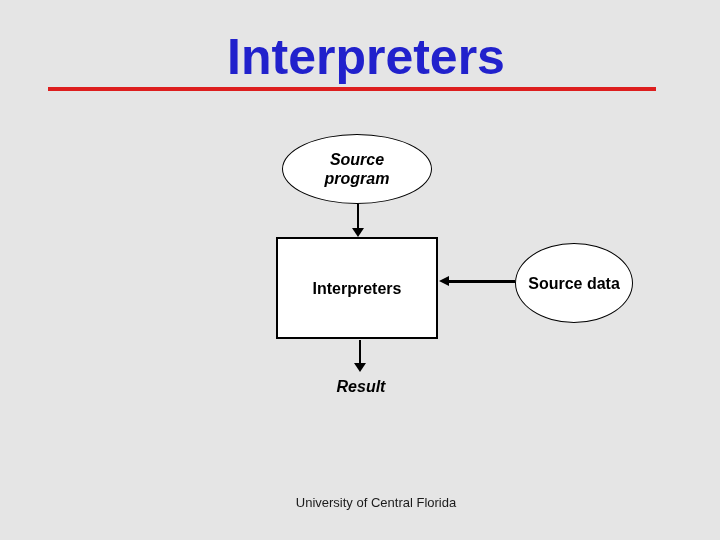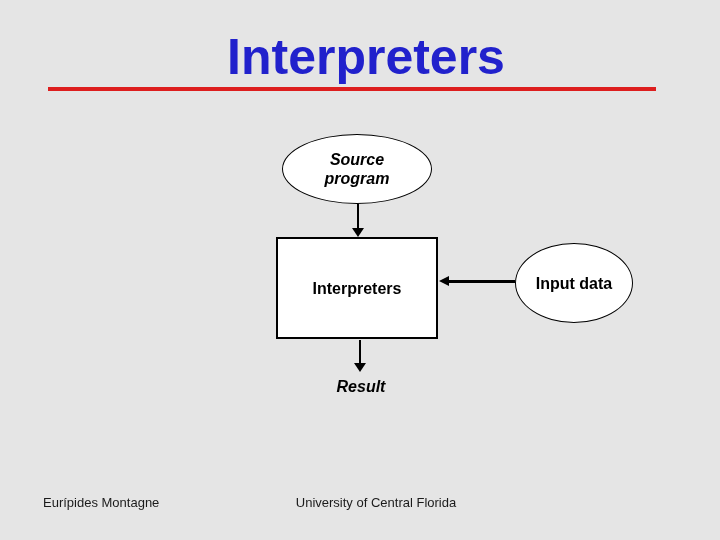--- a/index.html
+++ b/index.html
@@ -132,24 +132,23 @@
   <div class="arrow-head edge1-head"></div>
 
   <div class="rect-interpreter">
     <span class="node-label">Interpreters</span>
   </div>
 
   <div class="arrow-line edge2-line"></div>
   <div class="arrow-head edge2-head"></div>
 
   <div class="ellipse ellipse-input">
-    <span class="node-label">Input data</span>
+    <span class="node-label">Source data</span>
   </div>
 
   <div class="arrow-line edge3-line"></div>
   <div class="arrow-head edge3-head"></div>
 
   <div class="result-label node-label">Result</div>
 
-  <div class="footer-author">Eurípides Montagne</div>
   <div class="footer-institution">University of Central Florida</div>
 
 </div>
 
 </body></html>

